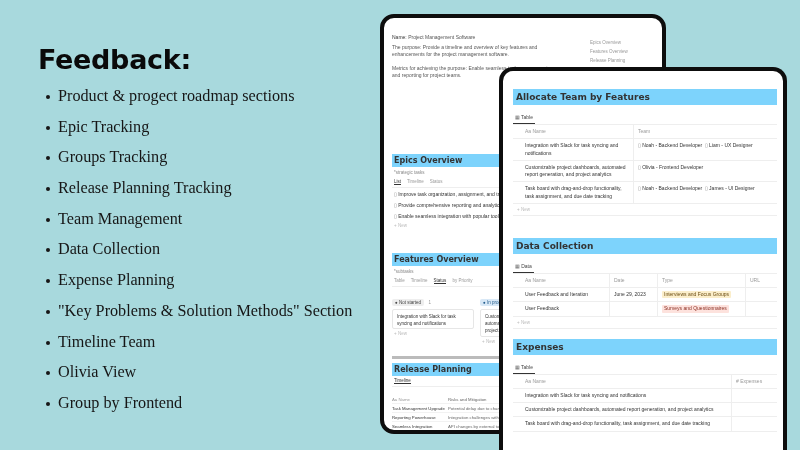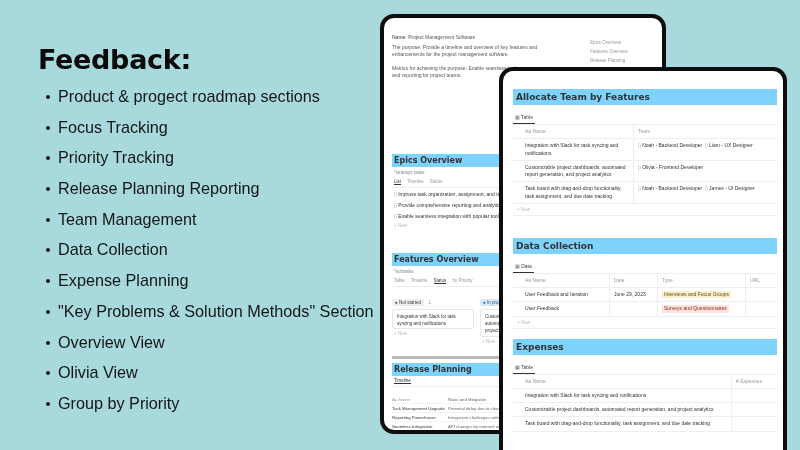--- a/index.html
+++ b/index.html
@@ -2,21 +2,21 @@
 <html><head>
   <meta charset="utf-8">
   <style>
     * { box-sizing: border-box; margin: 0; padding: 0; }
     html, body { width: 800px; height: 450px; overflow: hidden; }
     body { background: #a8d9dd; font-family: "Liberation Sans", sans-serif; position: relative; color: #111; }
 
     
     .features { position: absolute; left: 38px; top: 44px; }
     .features h1 { font-family: "DejaVu Sans", sans-serif; font-weight: bold; font-size: 27px; color: #0a0a0a; letter-spacing: -0.3px; margin-bottom: 6px; }
-    .features ul { list-style: none; }
+    .features ul { list-style: none; font-family: Liberation Serif, serif; }
     .features li { font-size: 16.2px; color: #161616; height: 30.7px; line-height: 30.7px; padding-left: 20px; position: relative; white-space: nowrap; }
     .features li::before { content: ""; position: absolute; left: 8px; top: 14px; width: 4px; height: 4px; border-radius: 50%; background: #161616; }
 
     
     .tablet { position: absolute; background: #fff; border: 4px solid #0d0d0d; border-radius: 14px; overflow: hidden; }
     .tablet-back { left: 380px; top: 14px; width: 286px; height: 420px; }
     .tablet-front { left: 499px; top: 67px; width: 288px; height: 400px; border-bottom: none; border-radius: 14px 14px 0 0; }
     .muted { color: #9a9a9a; }
     .sec-title { background: #7dd3fc; font-family: "DejaVu Sans", sans-serif; font-weight: bold; color: #333; }
 
@@ -64,30 +64,30 @@
     .newrow { font-size: 4.5px; color: #bbb; padding: 3px 4px; border-bottom: 1px solid #eee; }
     .person::before { content: "▯ "; color: #888; }
   </style>
 </head>
 <body>
 
 <div class="features">
   <h1>Feedback:</h1>
   <ul>
     <li>Product &amp; progect roadmap sections</li>
-    <li>Focus Tracking</li>
-    <li>Priority Tracking</li>
-    <li>Release Planning Reporting</li>
+    <li>Epic Tracking</li>
+    <li>Groups Tracking</li>
+    <li>Release Planning Tracking</li>
     <li>Team Management</li>
     <li>Data Collection</li>
     <li>Expense Planning</li>
     <li>"Key Problems &amp; Solution Methods" Section</li>
-    <li>Overview View</li>
+    <li>Timeline Team</li>
     <li>Olivia View</li>
-    <li>Group by Priority</li>
+    <li>Group by Frontend</li>
   </ul>
 </div>
 
 <div class="tablet tablet-back">
   <div class="back-inner">
     <div class="info">
       <p><span style="color:#333">Name:</span> <span>Project Management Software</span></p>
       <p>The purpose: Provide a timeline and overview of key features and enhancements for the project management software.</p>
       <p style="margin-top:6px">Metrics for achieving the purpose: Enable seamless task management, and reporting for project teams.</p>
     </div>

